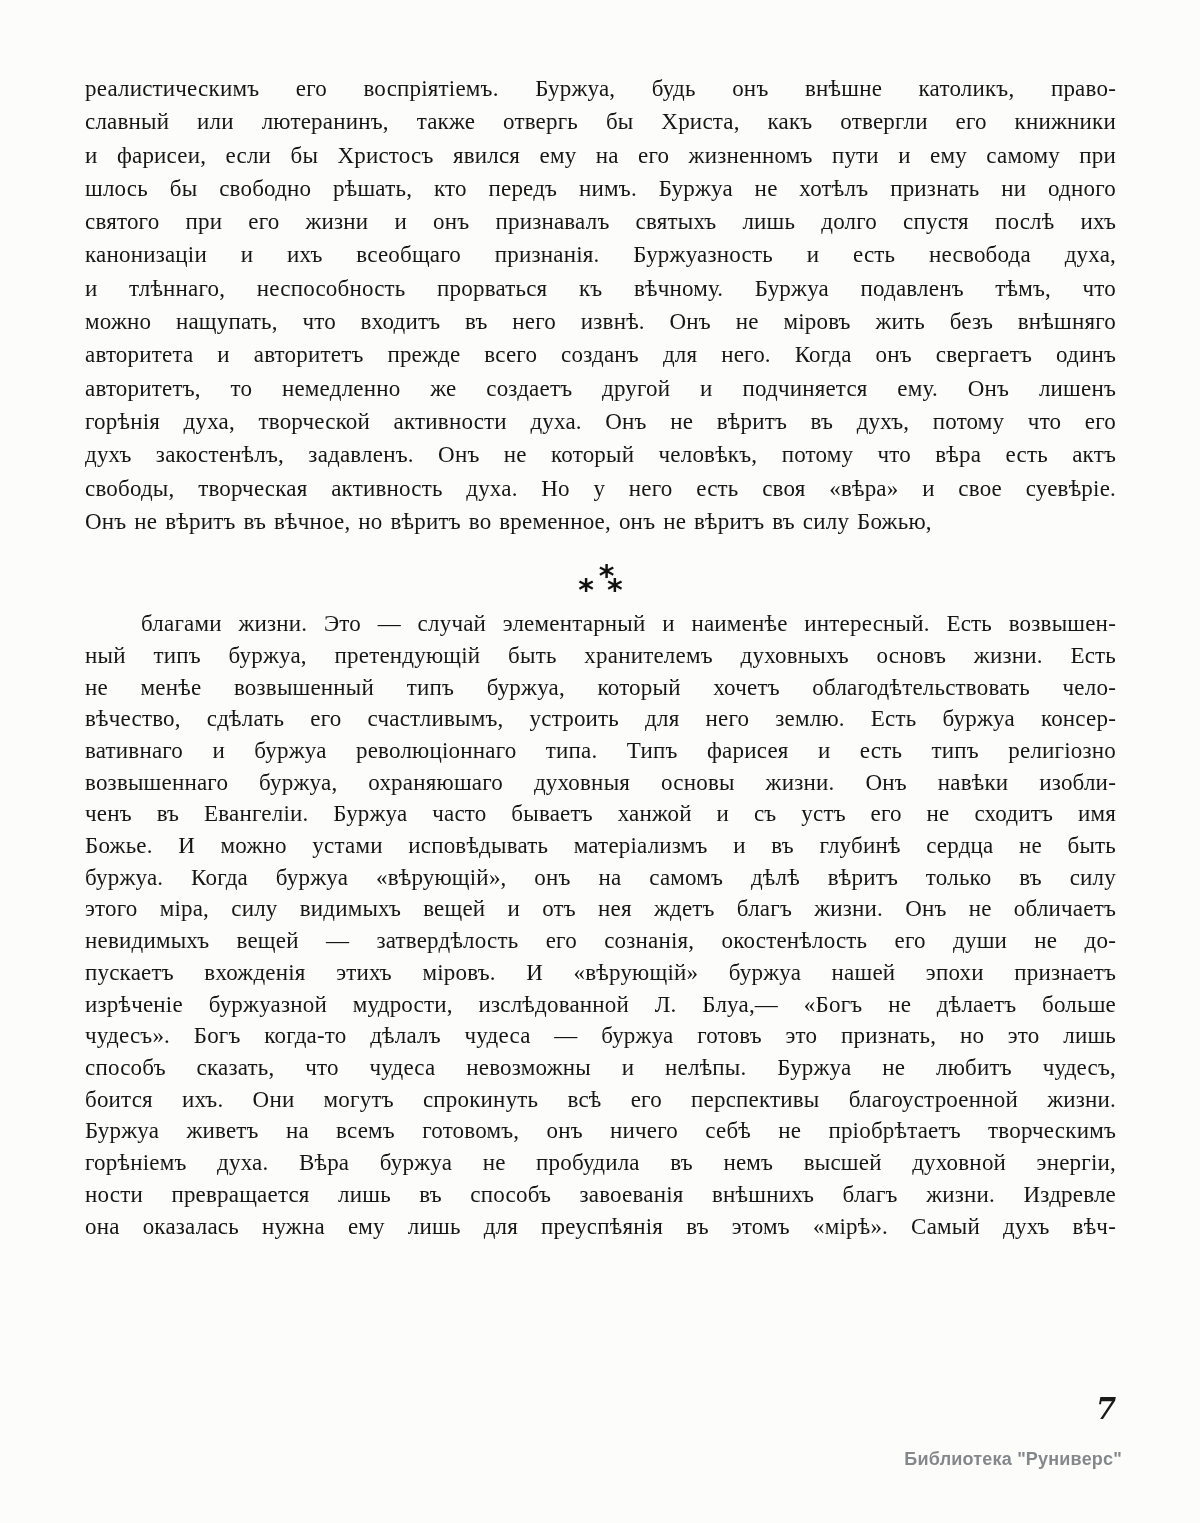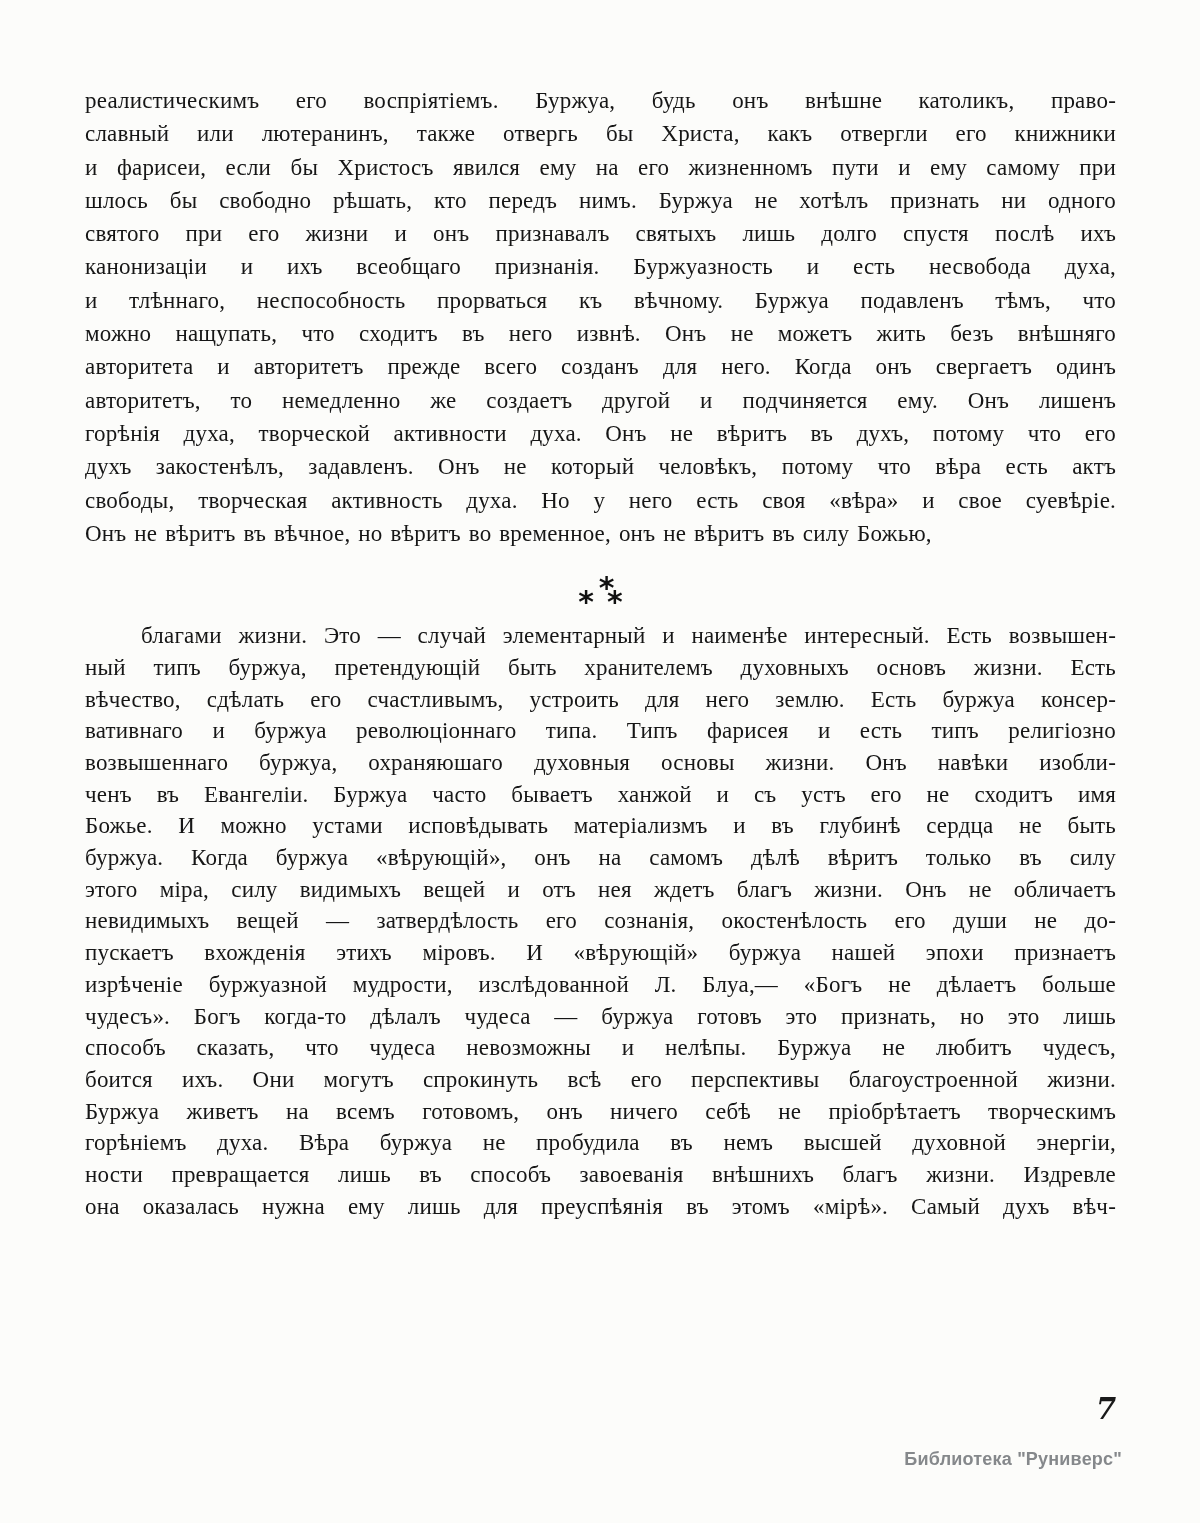--- a/index.html
+++ b/index.html
@@ -15,21 +15,21 @@
     color: #161616;
     overflow: hidden;
   }
   .page {
     position: absolute;
     inset: 0;
   }
   .text-block {
     position: absolute;
     left: 85px;
-    top: 84px;
+    top: 72px;
     width: 1031px;
   }
   .para .text-line {
     text-align: justify;
     text-align-last: justify;
     font-size: 23px;
     letter-spacing: 0.2px;
     word-spacing: 2px;
   }
   .para1 .text-line {
@@ -96,40 +96,41 @@
   <div class="text-block">
 
     <div class="para para1">
         <div class="text-line">реалистическимъ его воспріятіемъ. Буржуа, будь онъ внѣшне католикъ, право-</div>
         <div class="text-line">славный или лютеранинъ, также отвергь бы Христа, какъ отвергли его книжники</div>
         <div class="text-line">и фарисеи, если бы Христосъ явился ему на его жизненномъ пути и ему самому при</div>
         <div class="text-line">шлось бы свободно рѣшать, кто передъ нимъ. Буржуа не хотѣлъ признать ни одного</div>
         <div class="text-line">святого при его жизни и онъ признавалъ святыхъ лишь долго спустя послѣ ихъ</div>
         <div class="text-line">канонизаціи и ихъ всеобщаго признанія. Буржуазность и есть несвобода духа,</div>
         <div class="text-line">и тлѣннаго, неспособность прорваться къ вѣчному. Буржуа подавленъ тѣмъ, что</div>
-        <div class="text-line">можно нащупать, что сходитъ въ него извнѣ. Онъ не можетъ жить безъ внѣшняго</div>
+        <div class="text-line">можно нащупать, что входитъ въ него извнѣ. Онъ не міровъ жить безъ внѣшняго</div>
         <div class="text-line">авторитета и авторитетъ прежде всего созданъ для него. Когда онъ свергаетъ одинъ</div>
         <div class="text-line">авторитетъ, то немедленно же создаетъ другой и подчиняется ему. Онъ лишенъ</div>
         <div class="text-line">горѣнія духа, творческой активности духа. Онъ не вѣритъ въ духъ, потому что его</div>
         <div class="text-line">духъ закостенѣлъ, задавленъ. Онъ не который человѣкъ, потому что вѣра есть актъ</div>
         <div class="text-line">свободы, творческая активность духа. Но у него есть своя «вѣра» и свое суевѣріе.</div>
         <div class="text-line">Онъ не вѣритъ въ вѣчное, но вѣритъ во временное, онъ не вѣритъ въ силу Божью,</div>
       </div>
 
     <div class="asterism">
       <span class="star-top">*</span>
       <span class="star-row">
         <span>*</span>
         <span>*</span>
       </span>
     </div>
 
     <div class="para para2">
         <div class="text-line">благами жизни. Это — случай элементарный и наименѣе интересный. Есть возвышен-</div>
         <div class="text-line">ный типъ буржуа, претендующій быть хранителемъ духовныхъ основъ жизни. Есть</div>
+        <div class="text-line">не менѣе возвышенный типъ буржуа, который хочетъ облагодѣтельствовать чело-</div>
         <div class="text-line">вѣчество, сдѣлать его счастливымъ, устроить для него землю. Есть буржуа консер-</div>
         <div class="text-line">вативнаго и буржуа революціоннаго типа. Типъ фарисея и есть типъ религіозно</div>
         <div class="text-line">возвышеннаго буржуа, охраняюшаго духовныя основы жизни. Онъ навѣки изобли-</div>
         <div class="text-line">ченъ въ Евангеліи. Буржуа часто бываетъ ханжой и съ устъ его не сходитъ имя</div>
         <div class="text-line">Божье. И можно устами исповѣдывать матеріализмъ и въ глубинѣ сердца не быть</div>
         <div class="text-line">буржуа. Когда буржуа «вѣрующій», онъ на самомъ дѣлѣ вѣритъ только въ силу</div>
         <div class="text-line">этого міра, силу видимыхъ вещей и отъ нея ждетъ благъ жизни. Онъ не обличаетъ</div>
         <div class="text-line">невидимыхъ вещей — затвердѣлость его сознанія, окостенѣлость его души не до-</div>
         <div class="text-line">пускаетъ вхожденія этихъ міровъ. И «вѣрующій» буржуа нашей эпохи признаетъ</div>
         <div class="text-line">изрѣченіе буржуазной мудрости, изслѣдованной Л. Блуа,— «Богъ не дѣлаетъ больше</div>

